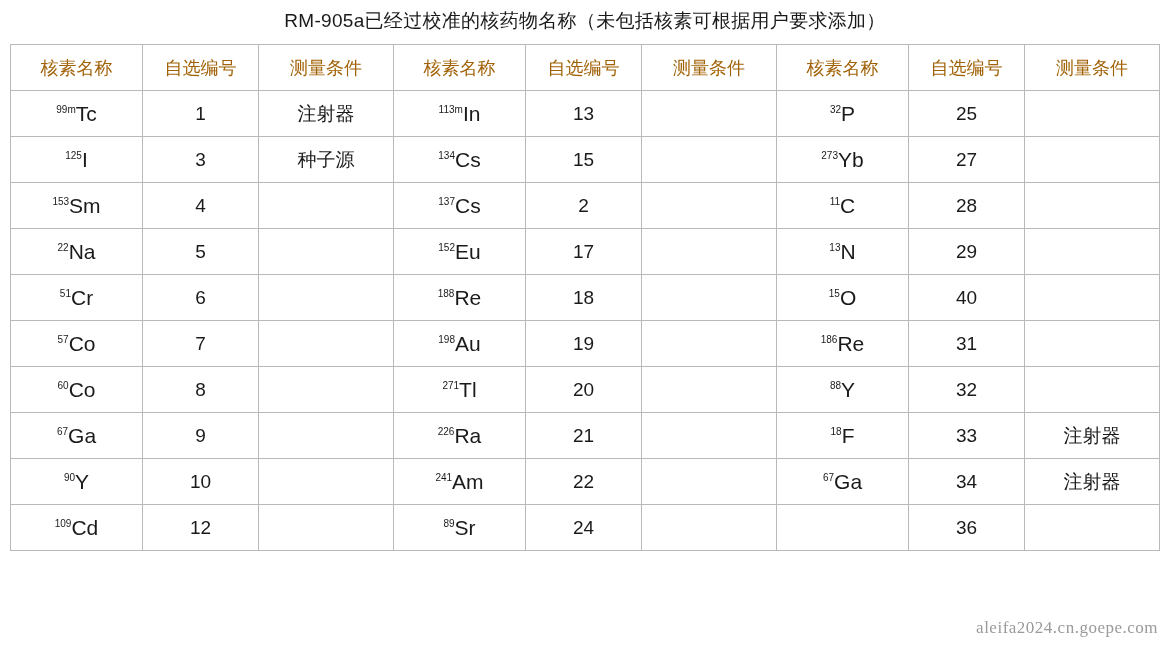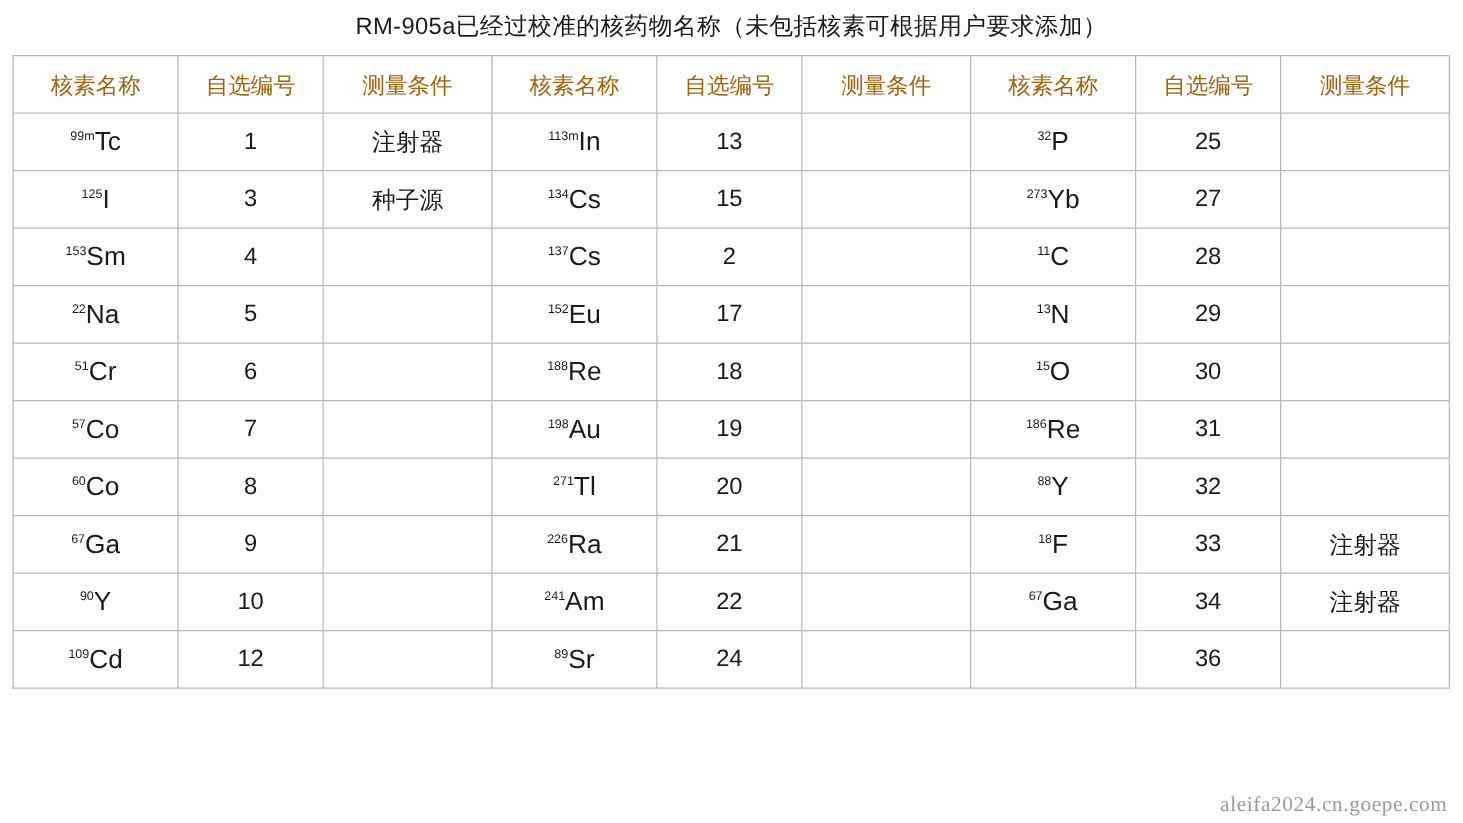--- a/index.html
+++ b/index.html
@@ -60,21 +60,21 @@
     letter-spacing: 0px;
   }
   
   col.c-name { width: 132px; }
   col.c-num  { width: 116px; }
   col.c-cond { width: 135px; }
 
   .watermark {
     position: absolute;
     right: 12px;
-    bottom: 4px;
+    bottom: 20px;
     font-size: 17px;
     color: #9a9a9a;
     font-family: "Liberation Serif", "DejaVu Serif", serif;
     letter-spacing: 0.5px;
     white-space: nowrap;
     margin-top: 13px;
   }
 </style>
 </head>
 <body>
@@ -153,21 +153,21 @@
           <td></td>
         </tr>
         <tr>
           <td class="name-cell"><sup>51</sup>Cr</td>
           <td>6</td>
           <td></td>
           <td class="name-cell"><sup>188</sup>Re</td>
           <td>18</td>
           <td></td>
           <td class="name-cell"><sup>15</sup>O</td>
-          <td>30</td>
+          <td>40</td>
           <td></td>
         </tr>
         <tr>
           <td class="name-cell"><sup>57</sup>Co</td>
           <td>7</td>
           <td></td>
           <td class="name-cell"><sup>198</sup>Au</td>
           <td>19</td>
           <td></td>
           <td class="name-cell"><sup>186</sup>Re</td>

